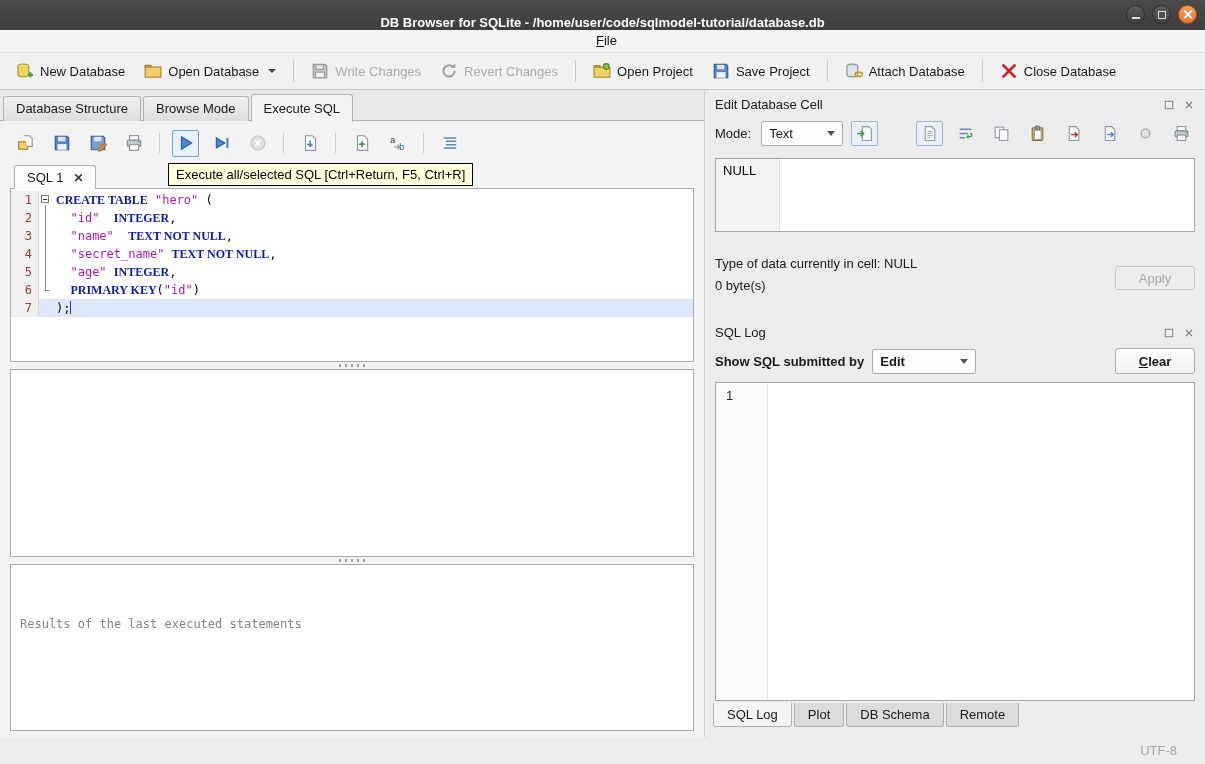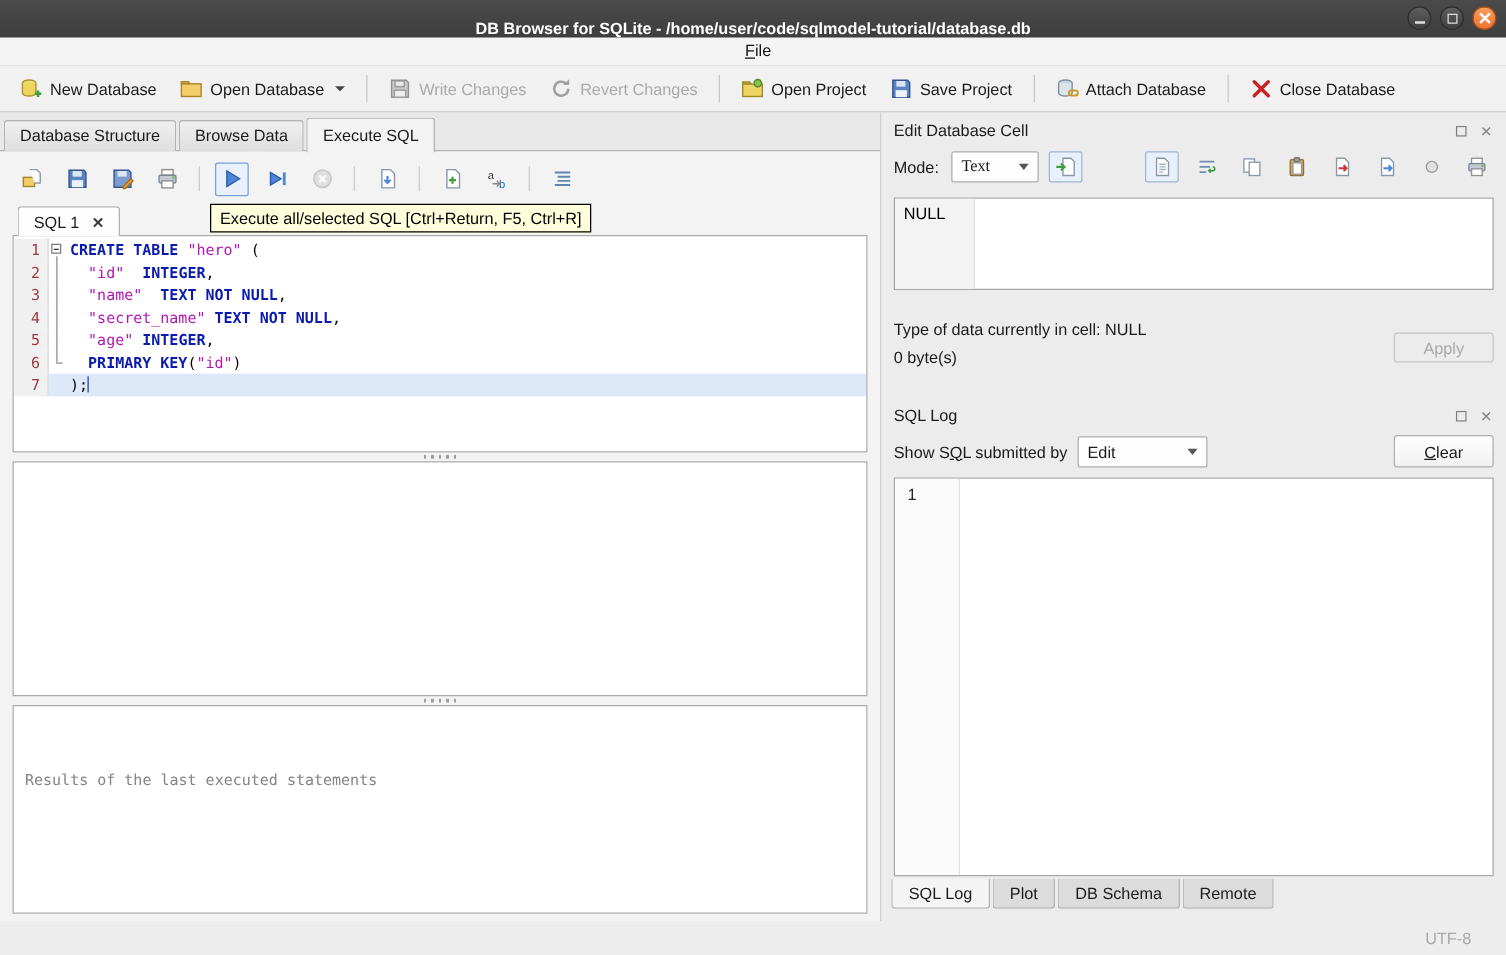--- a/index.html
+++ b/index.html
@@ -85,21 +85,21 @@
   .lbody { flex:1; display:flex; }
   .lbody.cur { background:var(--current-line,#dde9f8); }
   .fold { width:14px; flex:none; position:relative; }
   .fold-box { position:absolute; left:2px; top:4px; width:8px; height:8px; border:1px solid #7a7a7a; background:#fff; }
   .fold-box::after { content:""; position:absolute; left:1px; right:1px; top:3px; height:1px; background:#333; }
   .fold-start::before { content:""; position:absolute; left:6px; top:14px; bottom:0; width:1px; background:#8a8a8a; }
   .fold-mid::before { content:""; position:absolute; left:6px; top:0; bottom:0; width:1px; background:#8a8a8a; }
   .fold-end::before { content:""; position:absolute; left:6px; top:0; height:9px; width:1px; background:#8a8a8a; }
   .fold-end::after  { content:""; position:absolute; left:6px; top:9px; width:5px; height:1px; background:#8a8a8a; }
   .code { margin:0; padding-left:3px; white-space:pre; font:inherit; }
-  .tk { color:var(--keyword,#0a1bad); font-weight:bold; }
+  .tk { color:var(--keyword,#0a1bad); font-weight:bold;font-family:Liberation Serif, serif; }
   .ts { color:var(--identifier,#b01ab0); }
   .tp { color:#000; }
   .caret { display:inline-block; width:1px; height:13px; background:#1b3fc4; vertical-align:-2px; }
   
   .splitter { height:7px; display:flex; align-items:center; justify-content:center; }
   .splitter::before { content:""; width:26px; height:3px; background:repeating-linear-gradient(90deg,#9f9f9f 0 2px,transparent 2px 6px); }
   .grid-panel { border:1px solid #ababab; background:#ffffff; height:188px; margin:0 4px; }
   .msg-panel { border:1px solid #ababab; background:#ffffff; flex:1; margin:0 4px; padding:8px 9px; }
   .placeholder { font:12px "DejaVu Sans Mono", monospace; color:#848484;margin-top:44px; }
   
@@ -115,38 +115,38 @@
   .dock-header { display:flex; align-items:center; gap:8px; padding:7px 10px 2px 10px; }
   .dock-title { flex:1; }
   .dock-btn { display:flex; opacity:.85; }
   .loghdr { margin-top:14px; }
   .cell-toolbar { display:flex; align-items:center; gap:8px; padding:5px 10px; height:38px; }
   .mode-label { margin-right:2px; }
   .combo {
     display:flex; align-items:center; justify-content:space-between; background:#fdfdfd;
     border:1px solid #adadad; border-radius:2px; height:25px; padding:0 7px;
   }
-  .mode-combo { width:70px;font-family:Liberation Serif, serif; }
+  .mode-combo { width:82px; }
   .user-combo { width:104px; }
   .combo-arrow { width:0; height:0; border-left:4px solid transparent; border-right:4px solid transparent; border-top:5px solid #555; margin-left:8px; }
   .cell-icons { display:flex; align-items:center; gap:9px; }
   .cell-icons.right { margin-left:auto; }
   .cell-btn { width:27px; height:25px; display:flex; align-items:center; justify-content:center; border:1px solid transparent; border-radius:2px; }
   .cell-btn.boxed { border-color:#9fb4cf; background:#e9f0f9; }
   .cell-edit-area { margin:6px 10px 12px; height:74px; background:#ffffff; border:1px solid #a6a6a6; display:flex; }
   .cell-gutter { width:64px; flex:none; background:#f3f3f3; border-right:1px solid #e0e0e0; padding:4px 0 0 7px; color:#000; }
   .cell-body { flex:1; }
   .cell-info-row { display:flex; align-items:center; padding:12px 10px 4px; }
   .info-texts div { margin-bottom:7px; }
   .apply-btn {
     margin-left:auto; width:80px; height:24px; display:flex; align-items:center; justify-content:center;
     background:#ececec; border:1px solid #c6c6c6; border-radius:3px;
   }
   .apply-btn.disabled { color:#a9a9a9; }
-  .filter-row { display:flex; align-items:center; gap:8px; padding:6px 10px; height:38px; }
+  .filter-row { display:flex; align-items:center; gap:8px; padding:6px 10px; height:38px;font-weight:bold; }
   .filter-label u, .clear-btn u { text-decoration:underline; }
   .clear-btn {
     margin-left:auto; width:80px; height:26px; display:flex; align-items:center; justify-content:center;
     background:linear-gradient(#fdfdfd,#f2f2f2); border:1px solid #b0b0b0; border-radius:3px;
   }
   .log-area { flex:1; margin:2px 10px; background:#ffffff; border:1px solid #a6a6a6; display:flex; }
   .log-gutter { width:52px; flex:none; background:#fbfbfb; border-right:1px solid #e4e4e4; padding:5px 0 0 10px; color:#222; }
   .log-body { flex:1; }
   .bottom-tabs { height:30px; display:flex; align-items:flex-start; padding-left:8px; margin-bottom:4px; }
   .btab {
@@ -268,21 +268,21 @@
             <path d="M3 3l10 10M13 3L3 13" stroke="#c92222" stroke-width="2.4" stroke-linecap="round"></path>
           </svg>
         </span>
         <span class="tb-label">Close Database</span>
       </div>
     </div>
 
   <div class="left-area">
     <div class="maintabs" id="maintabs">
         <div class="main-tab">Database Structure</div>
-        <div class="main-tab">Browse Data</div>
+        <div class="main-tab">Browse Mode</div>
         <div class="main-tab active">Execute SQL</div>
       </div>
     <div class="tabframe">
       <div class="sqltoolbar" id="sqltoolbar">
           <div class="sqltb-btn">
             <span style="display:flex">
               <svg viewBox="0 0 16 16" width="18" height="18" aria-hidden="true">
                 <rect x="1.5" y="7" width="8" height="6.5" fill="#f3cd69" stroke="#a8842c"></rect>
                 <path d="M6 1.5h5l2.5 2.5v7H9.5" fill="#ffffff" stroke="#8a97a8"></path>
               </svg>

